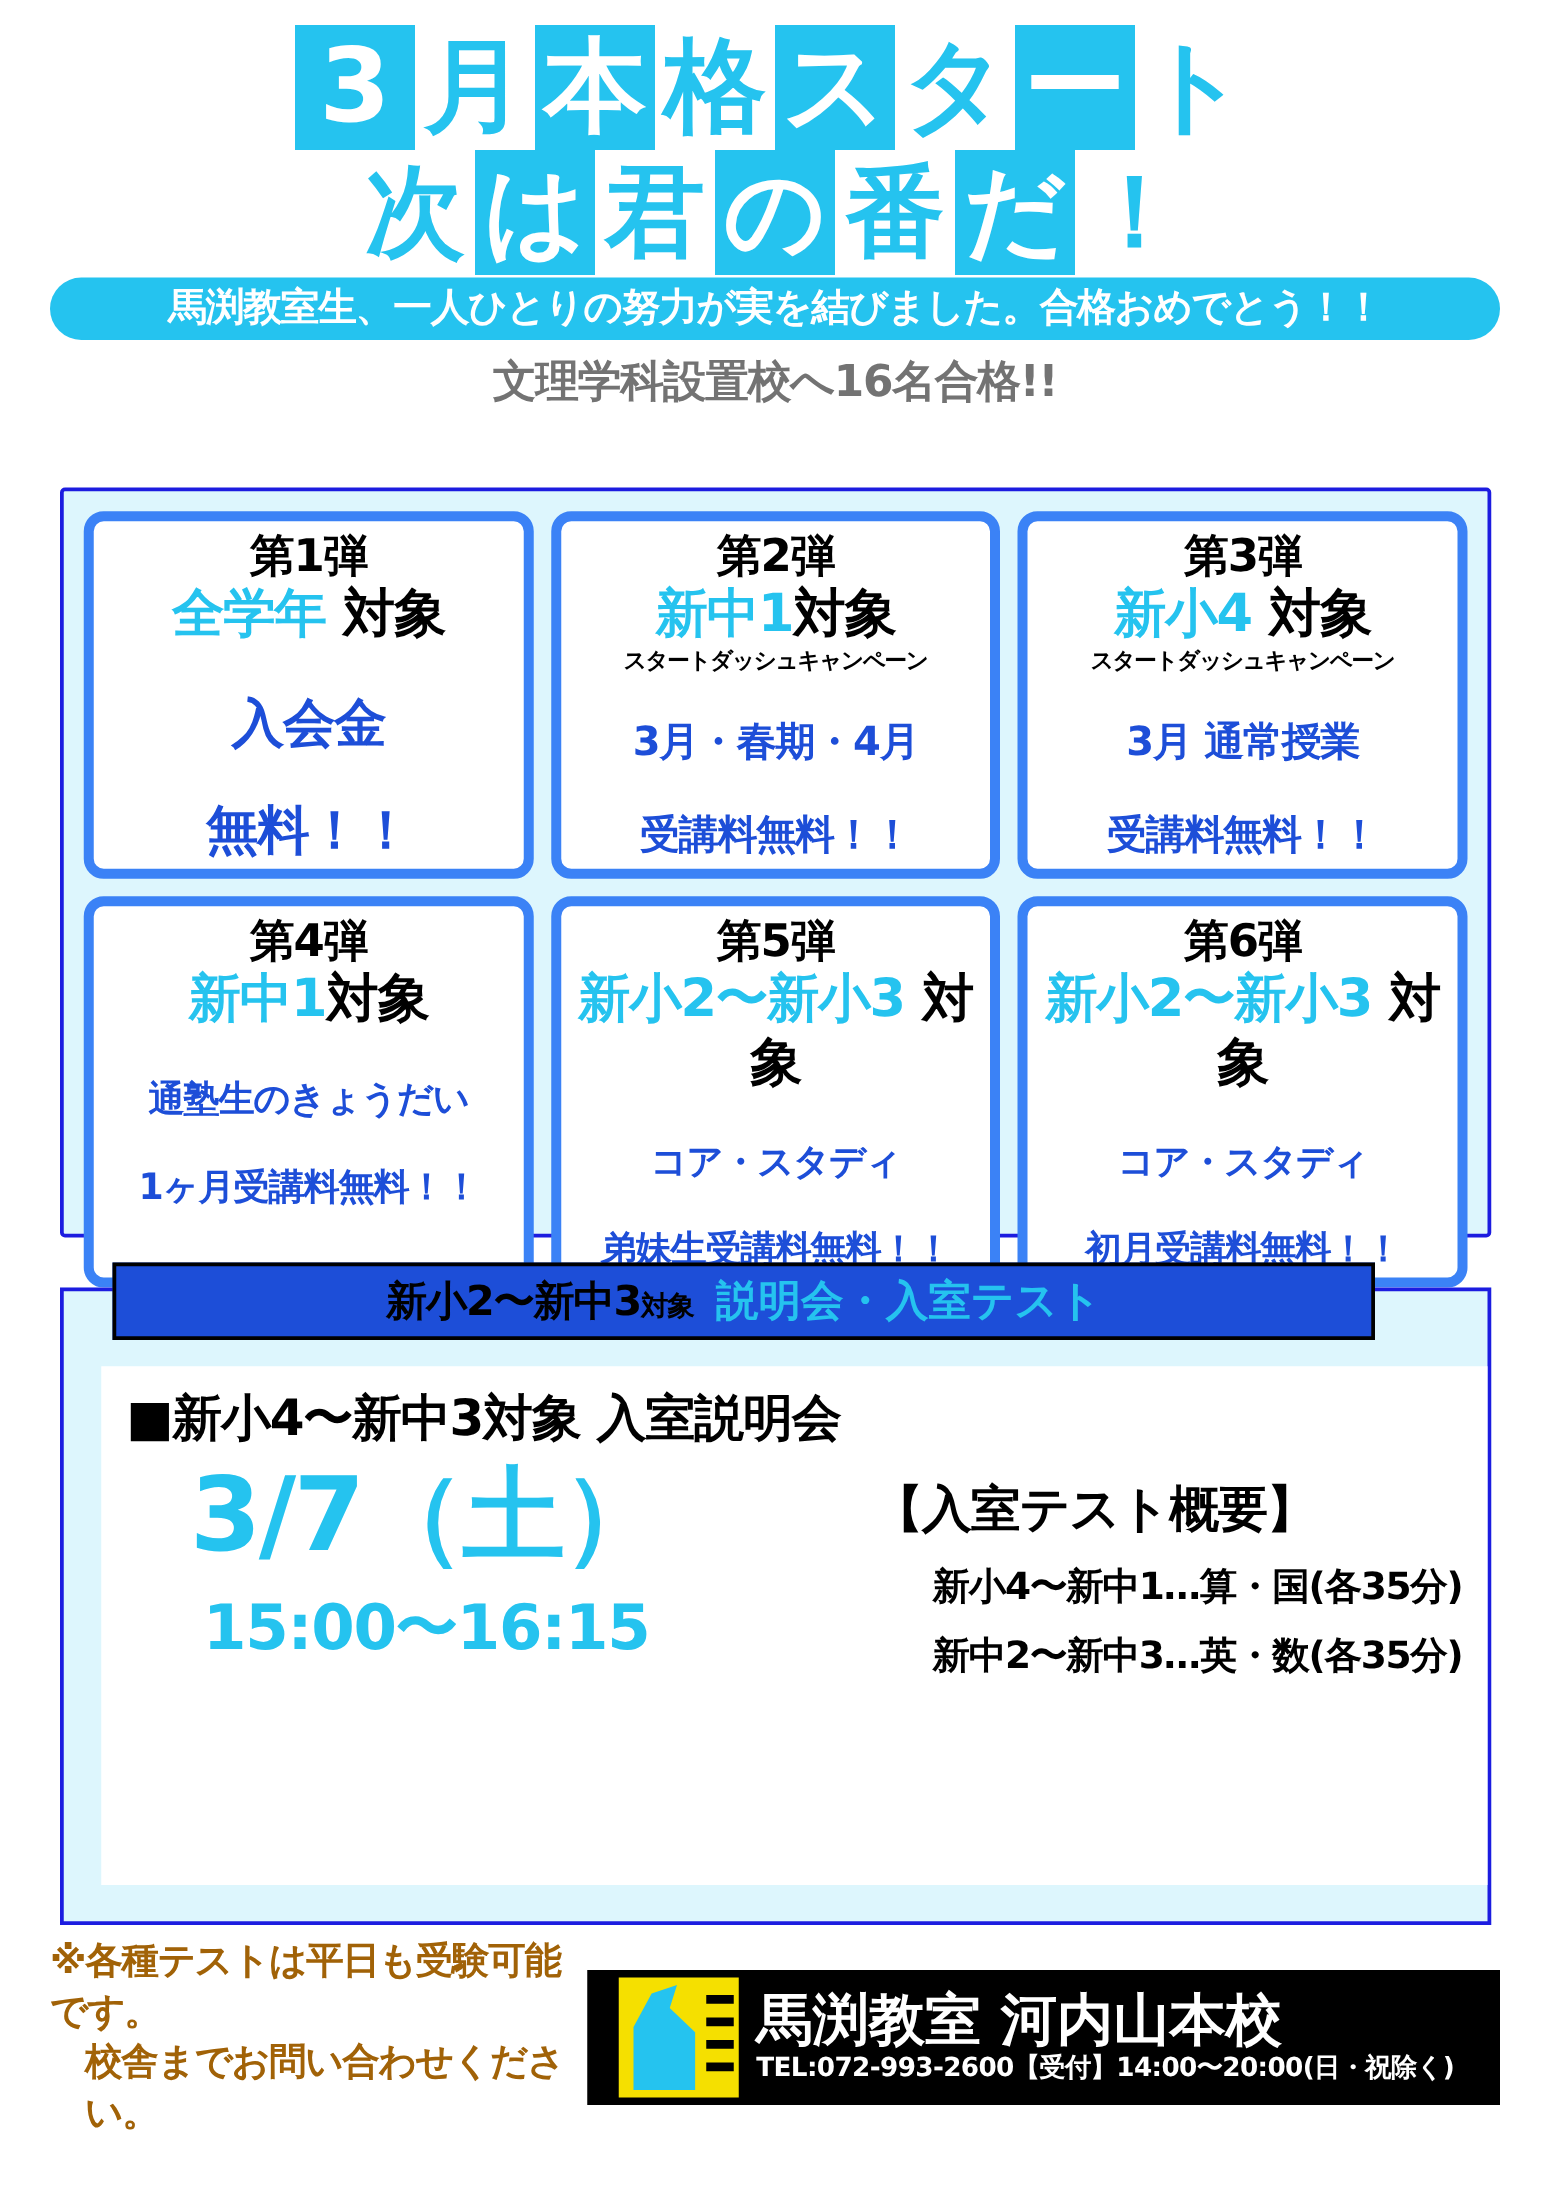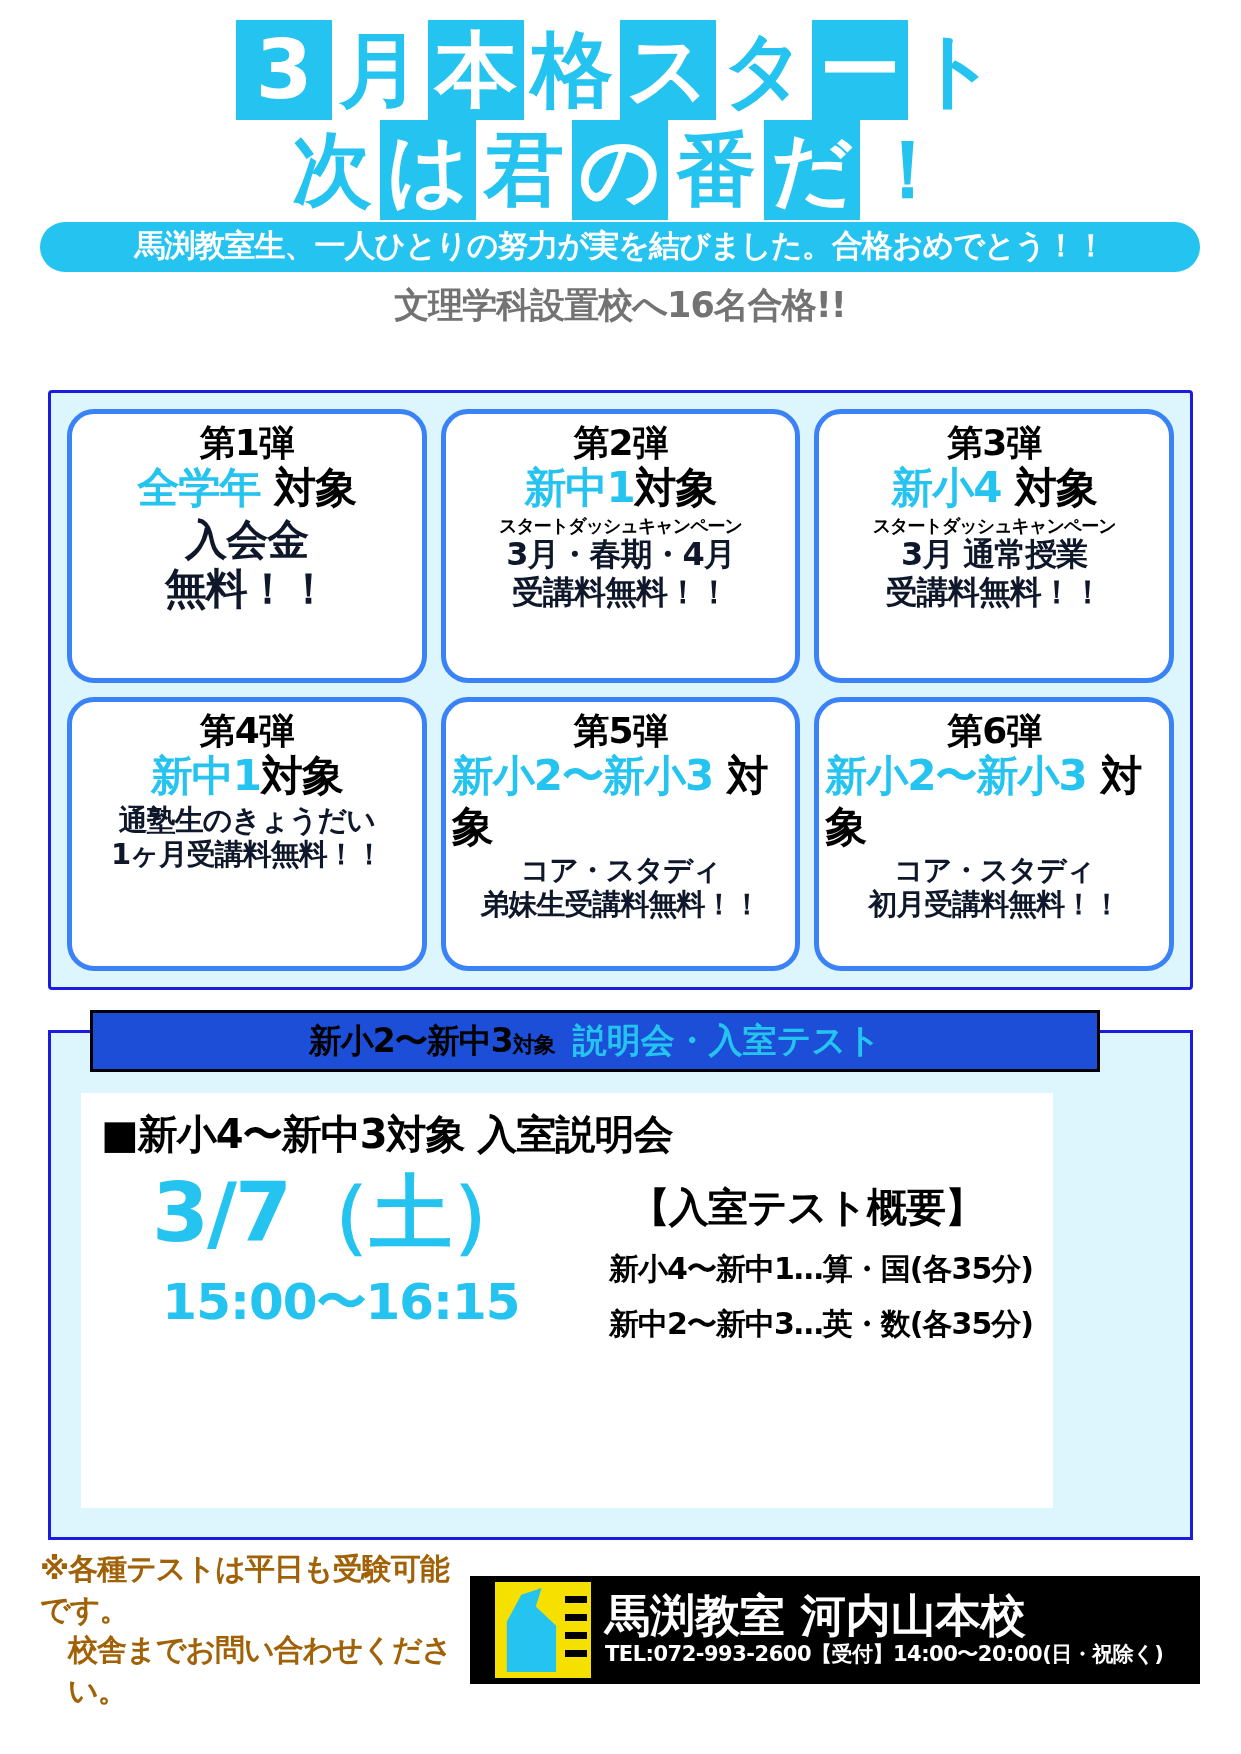--- a/index.html
+++ b/index.html
@@ -60,42 +60,44 @@
     display:grid;
     grid-template-columns:repeat(3,1fr);
     grid-template-rows:repeat(2,1fr);
     gap:14px;
     padding:16px;
     box-sizing:border-box;
     height:100%;
   }
   .card{
     background:#ffffff;
-    border:5px solid #3b82f6;
-    border-radius:27px;
+    border:8px solid #3b82f6;
+    border-radius:16px;
     box-sizing:border-box;
     display:flex;flex-direction:column;align-items:center;justify-content:flex-start;
     padding:8px 6px 6px 6px;
+    text-align:center;
   }
   .card .no{
     font-size:36px;font-weight:bold;color:#000;line-height:1.15;
     letter-spacing:-1px;
   }
   .card .target{
     font-size:42px;font-weight:bold;line-height:1.2;color:#000;
     letter-spacing:-1px;
   }
   .card .target .cy{color:#25c3ef;}
   .card .small{
     font-size:18px;font-weight:bold;color:#000;line-height:1.2;margin-top:1px;
     letter-spacing:-1px;
   }
   .card .l1,.card .l2{
-    font-size:36px;font-weight:bold;color:#0f172a;line-height:1.18;
-    letter-spacing:-1px;
+    font-size:36px;font-weight:bold;color:#1d4ed8;line-height:1.18;
+    letter-spacing:-1px;
+    margin-top:36px;
   }
   .card .l1.big,.card .l2.big{font-size:42px;}
   .card .l1.mid,.card .l2.mid{font-size:32px;}
   .card .l1.sm,.card .l2.sm{font-size:29px;}
 
   
   .info{
     position:absolute;left:48px;top:1030px;width:1145px;height:510px;
     background:#ddf6fd;
     border:3px solid #1c1ce0;
@@ -106,21 +108,21 @@
     background:#1d4ed8;border:3px solid #000;
     box-sizing:border-box;
     display:flex;align-items:center;justify-content:center;
     gap:18px;
   }
   .ribbon-left{font-size:33px;font-weight:bold;color:#000;letter-spacing:-1px;}
   .ribbon-left .tiny{font-size:22px;}
   .ribbon-right{font-size:34px;font-weight:bold;color:#25c3ef;letter-spacing:0px;}
 
   .info-inner{
-    position:absolute;left:30px;top:60px;width:972px;height:415px;
+    position:absolute;left:30px;top:60px;width:1109px;height:415px;
     background:#ffffff;
     box-sizing:border-box;
     padding:14px 20px;
   }
   .info-title{
     font-size:40px;font-weight:bold;color:#000;letter-spacing:-1px;
     white-space:nowrap;
   }
   .info-body{
     display:flex;align-items:flex-start;margin-top:6px;

